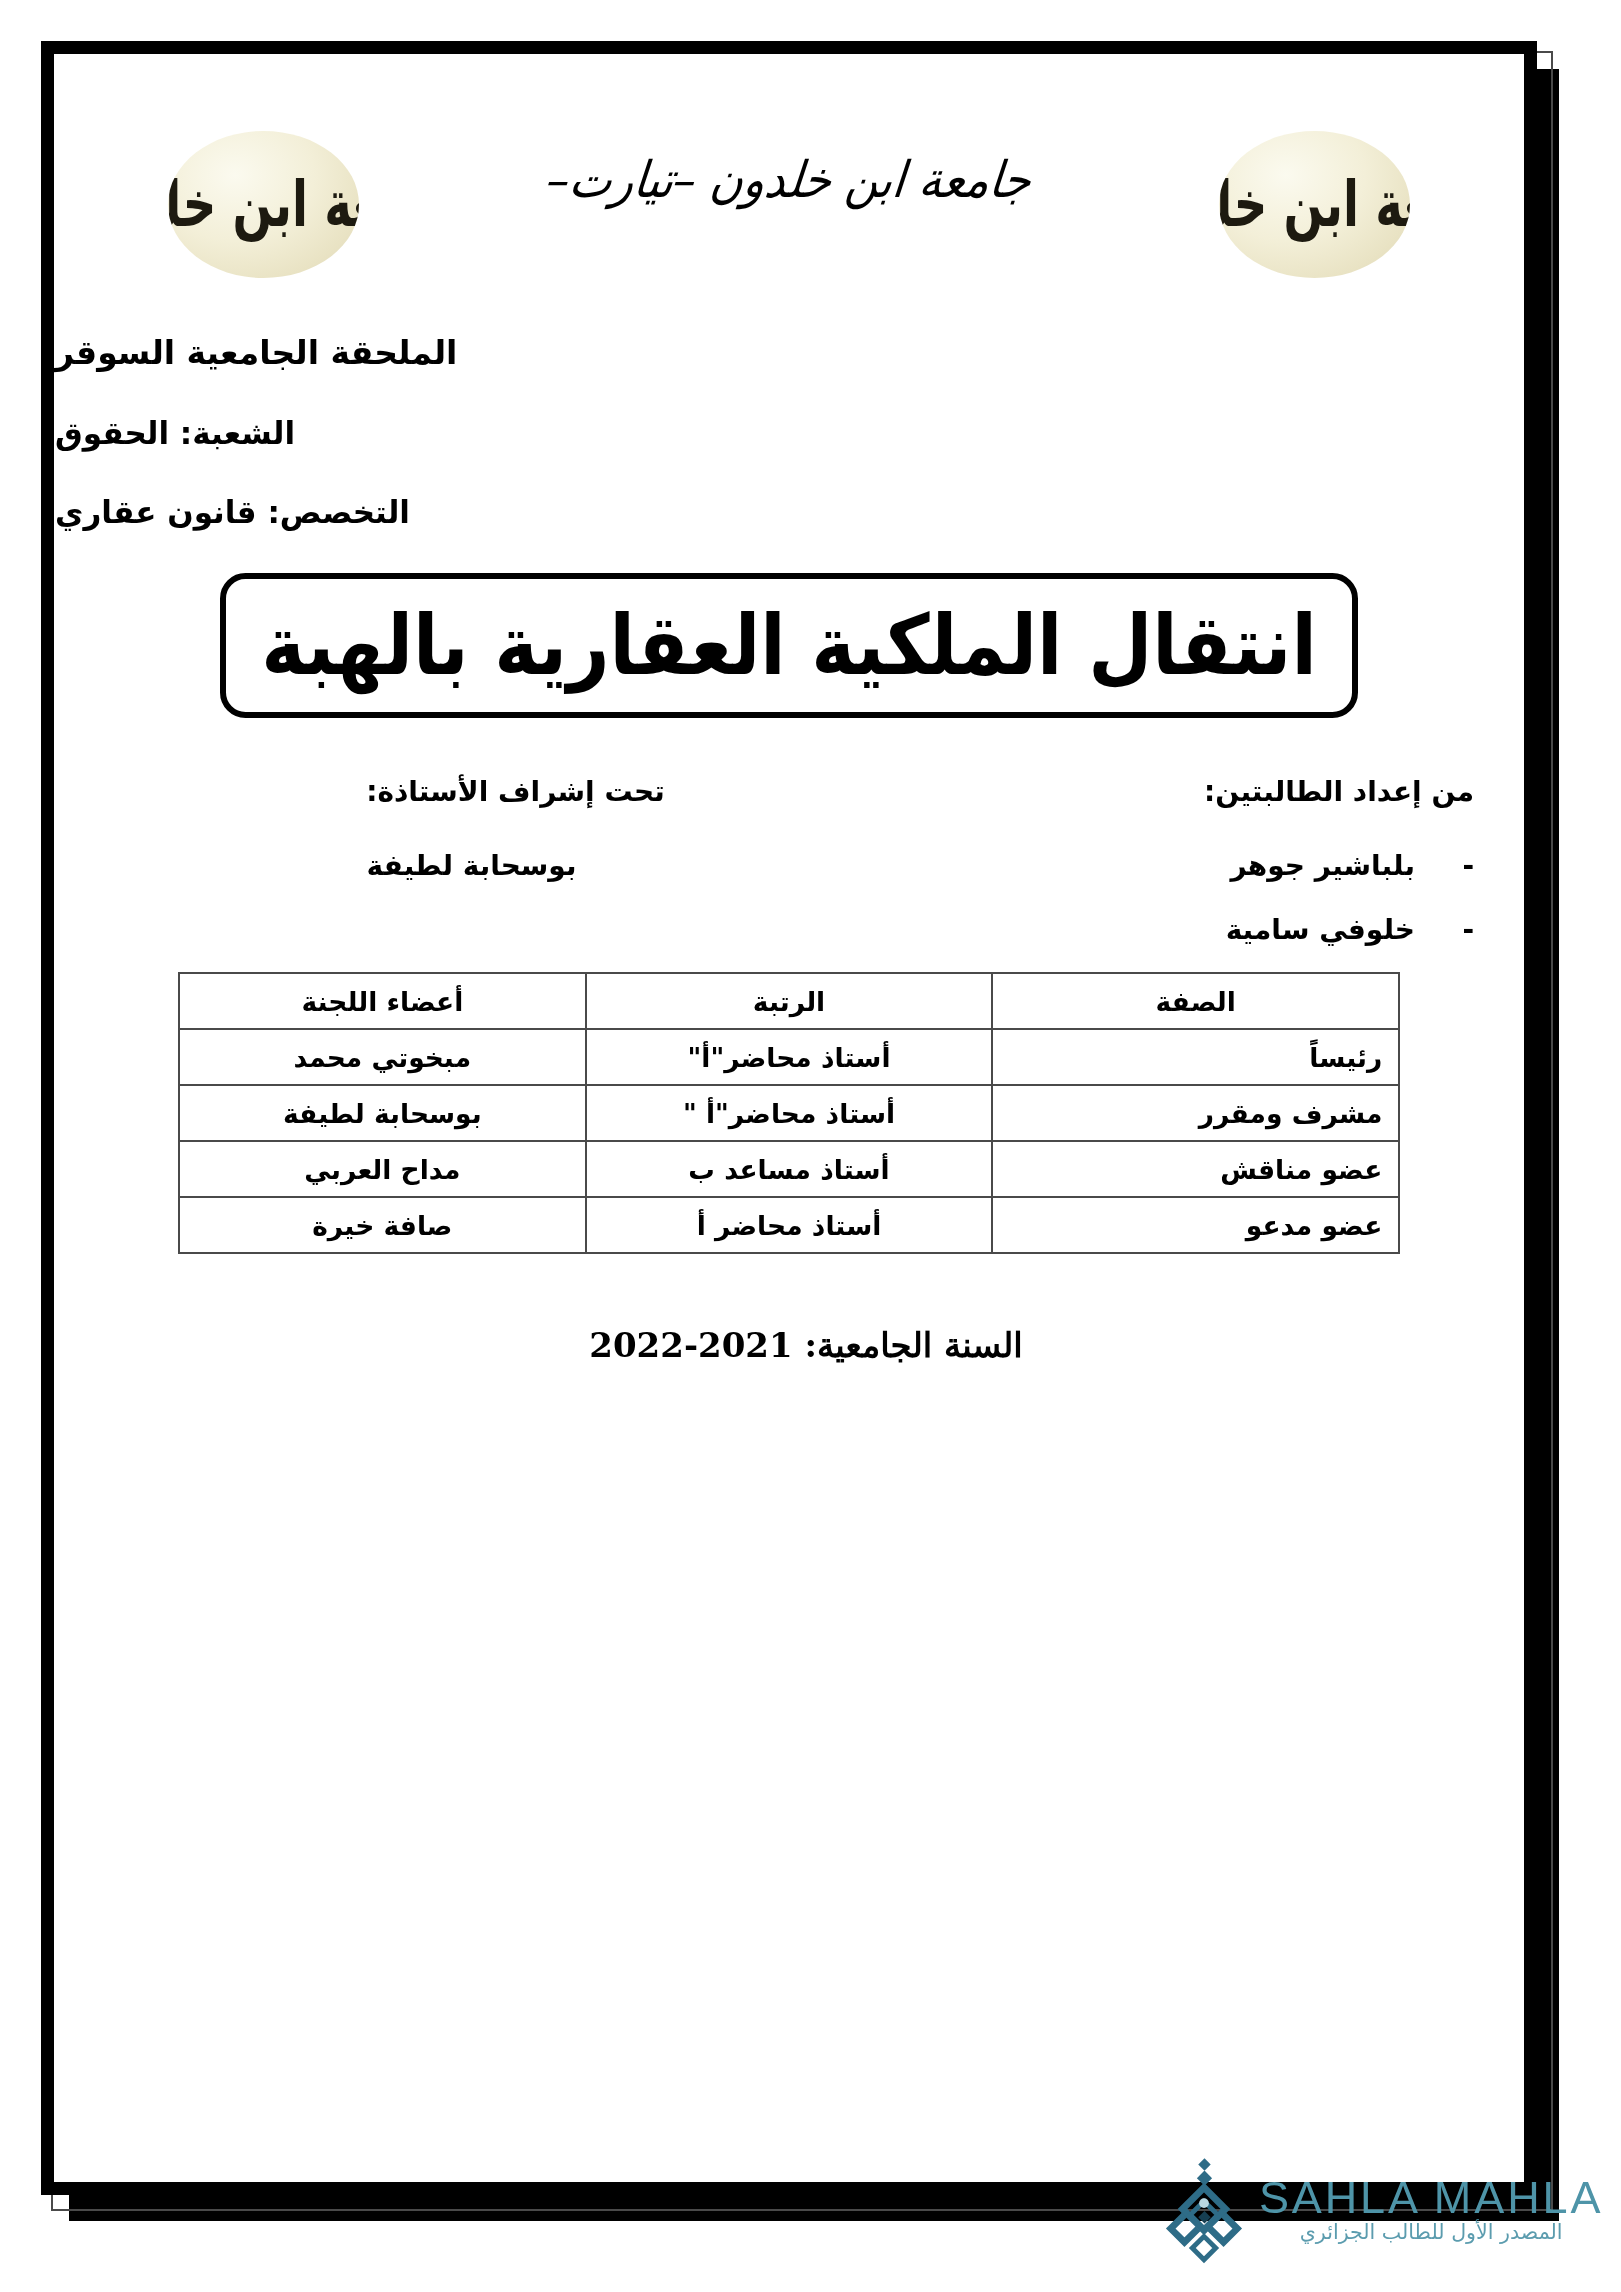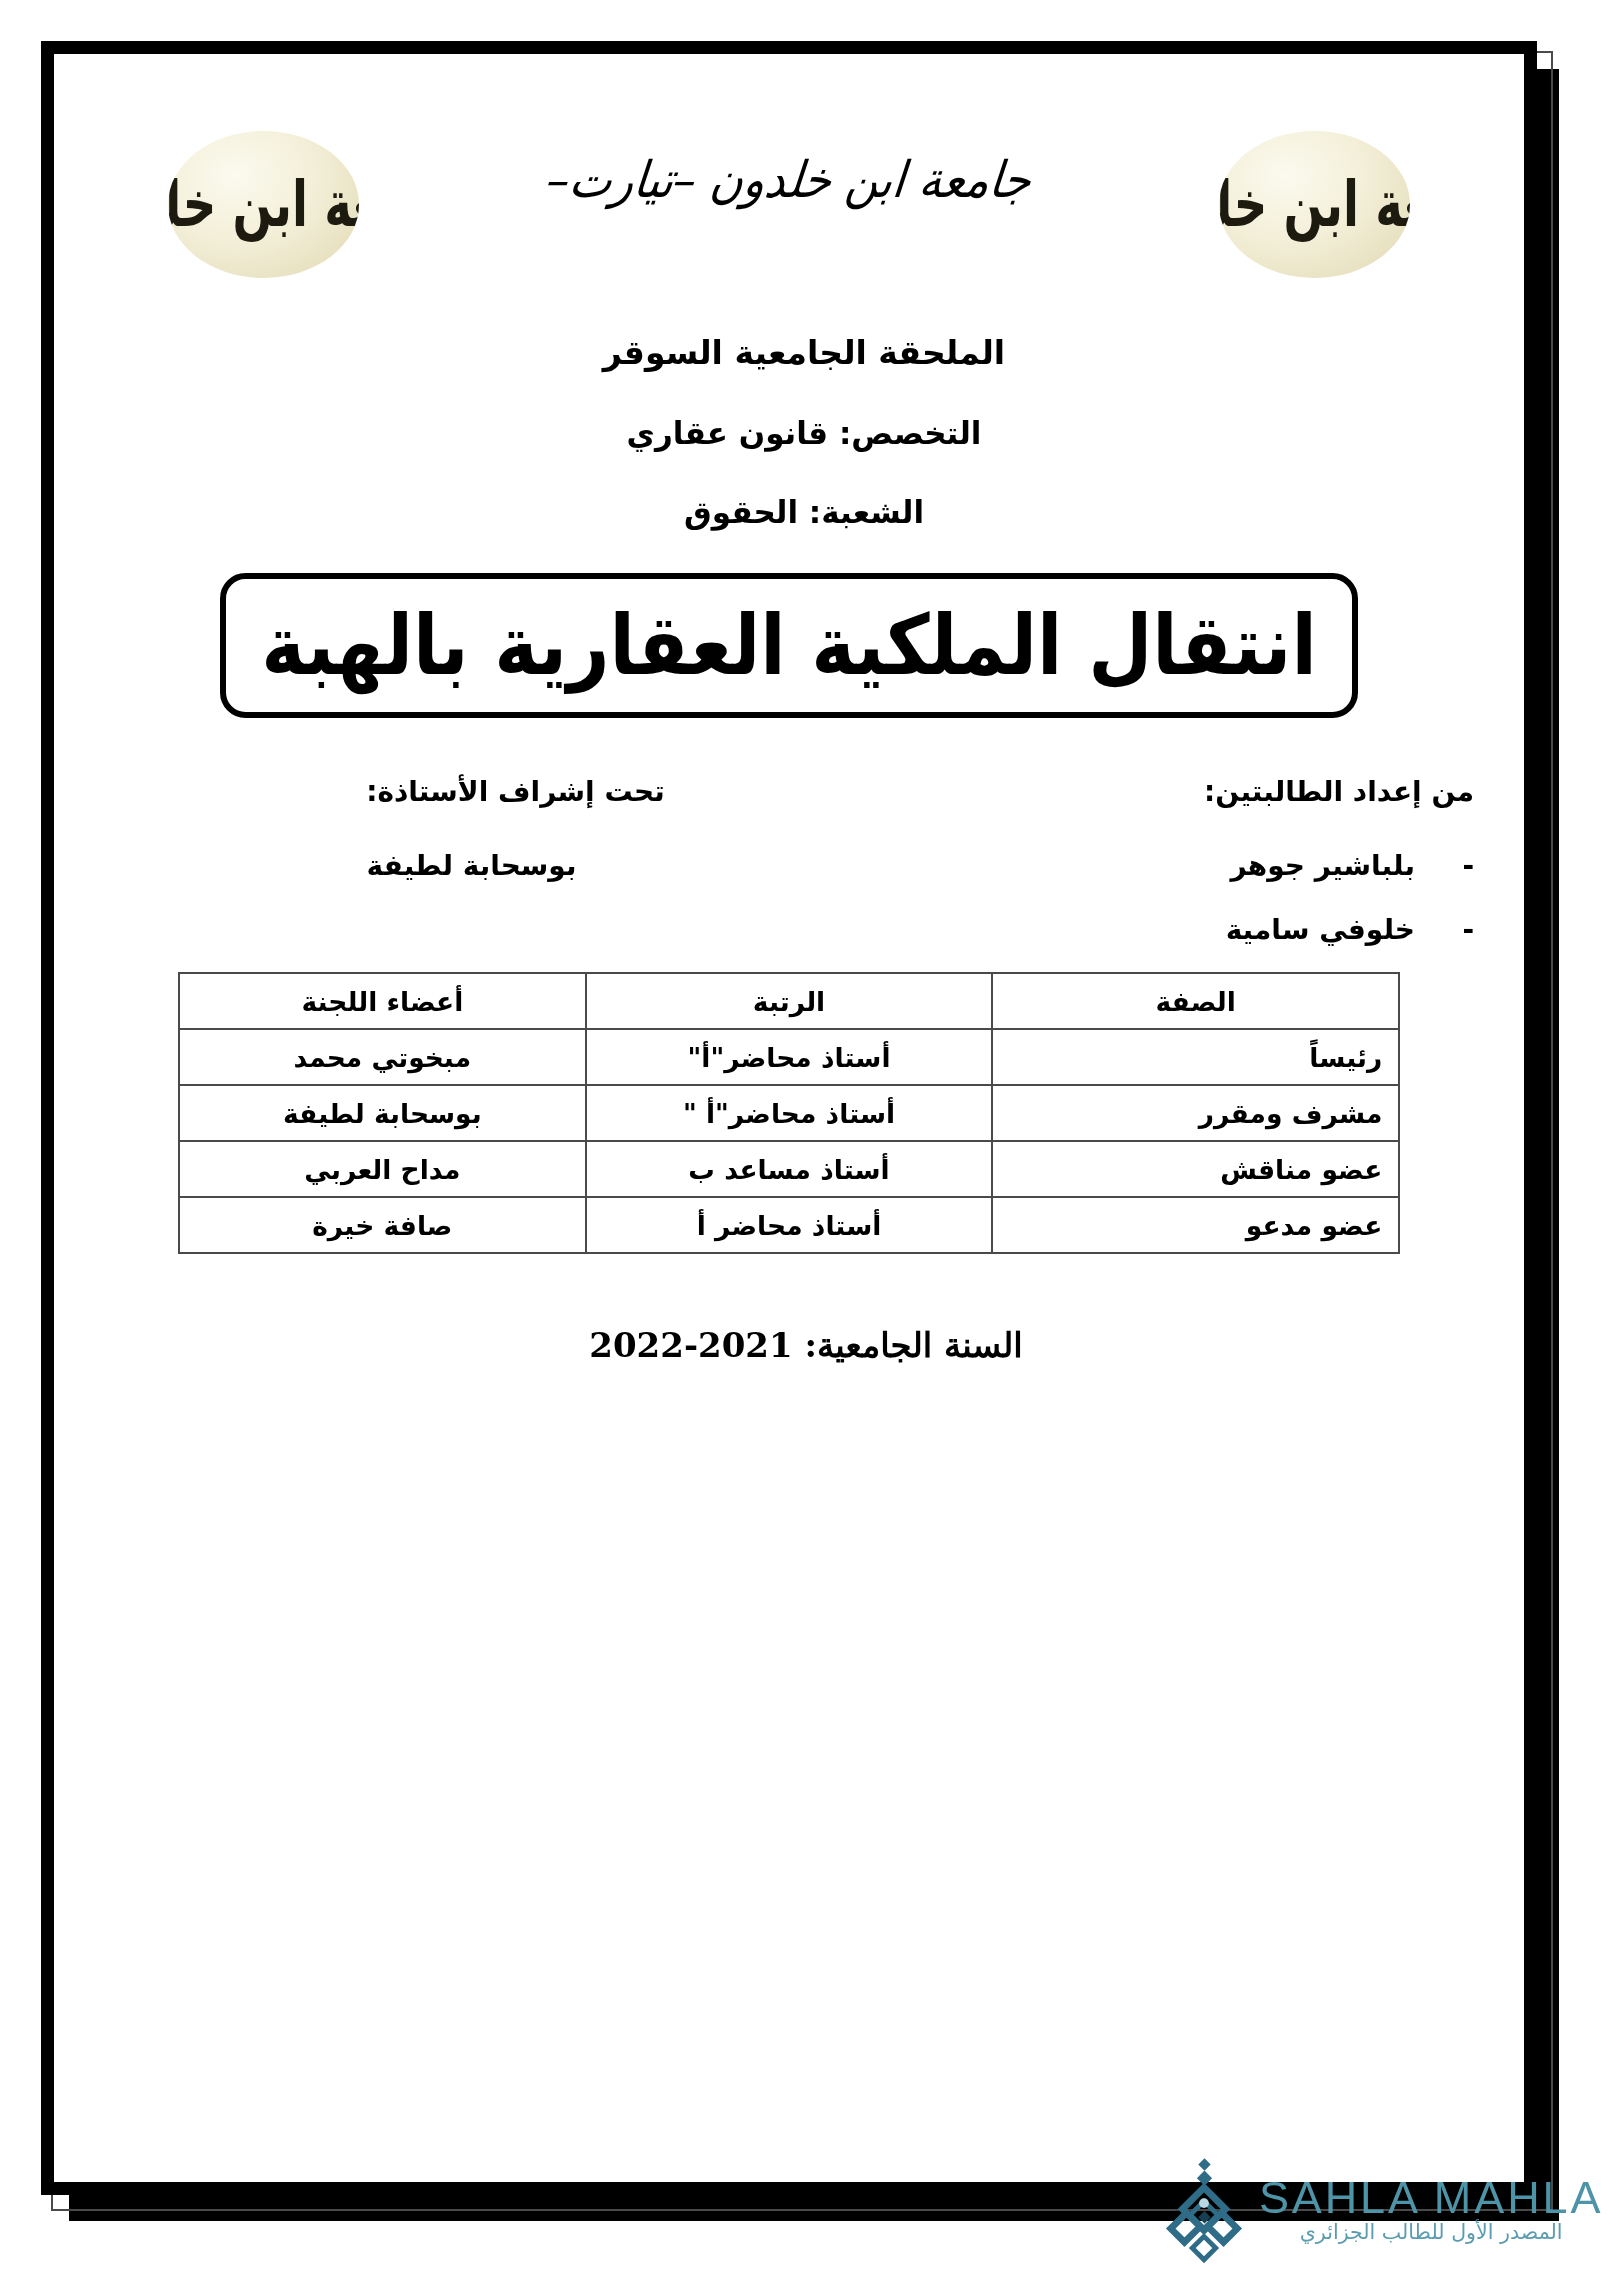--- a/index.html
+++ b/index.html
@@ -104,23 +104,22 @@
     font-size: 45px;
     color: #000000;
     font-style: italic;
     transform: skewX(-6deg) scaleY(1.12);
     white-space: nowrap;
     letter-spacing: 1px;
   }
 
   
   .heading-lines {
-    text-align: center;
+    text-align: left;
     margin-top: 25.5px;
-    padding-left: 30px;
   }
   .hline {
     font-family: "DejaVu Sans", sans-serif;
     font-weight: bold;
     color: #000000;
     white-space: nowrap;
   }
   .hline.annex    { font-size: 33px; margin-bottom: 43px; }
   .hline.memo     { font-size: 33px; margin-bottom: 43px; }
   .hline.branch   { font-size: 31px; margin-bottom: 43px; }
@@ -284,22 +283,22 @@
         <span class="seal-text">جامعة ابن خلدون</span>
       </div>
       <div class="uni-seal right">
         <span class="seal-text">جامعة ابن خلدون</span>
       </div>
       <div class="uni-name-calligraphy">جامعة ابن خلدون –تيارت–</div>
     </div>
 
     <div class="heading-lines">
       <div class="hline annex">الملحقة الجامعية السوقر</div>
+      <div class="hline branch">الشعبة: الحقوق</div>
       <div class="hline special">التخصص: قانون عقاري</div>
-      <div class="hline branch">الشعبة: الحقوق</div>
     </div>
 
     <div class="title-box">
       <span class="title-text">انتقال الملكية العقارية بالهبة</span>
     </div>
 
     <div class="people">
 
       <div class="people-col authors">
         <div class="people-label">من إعداد الطالبتين:</div>

